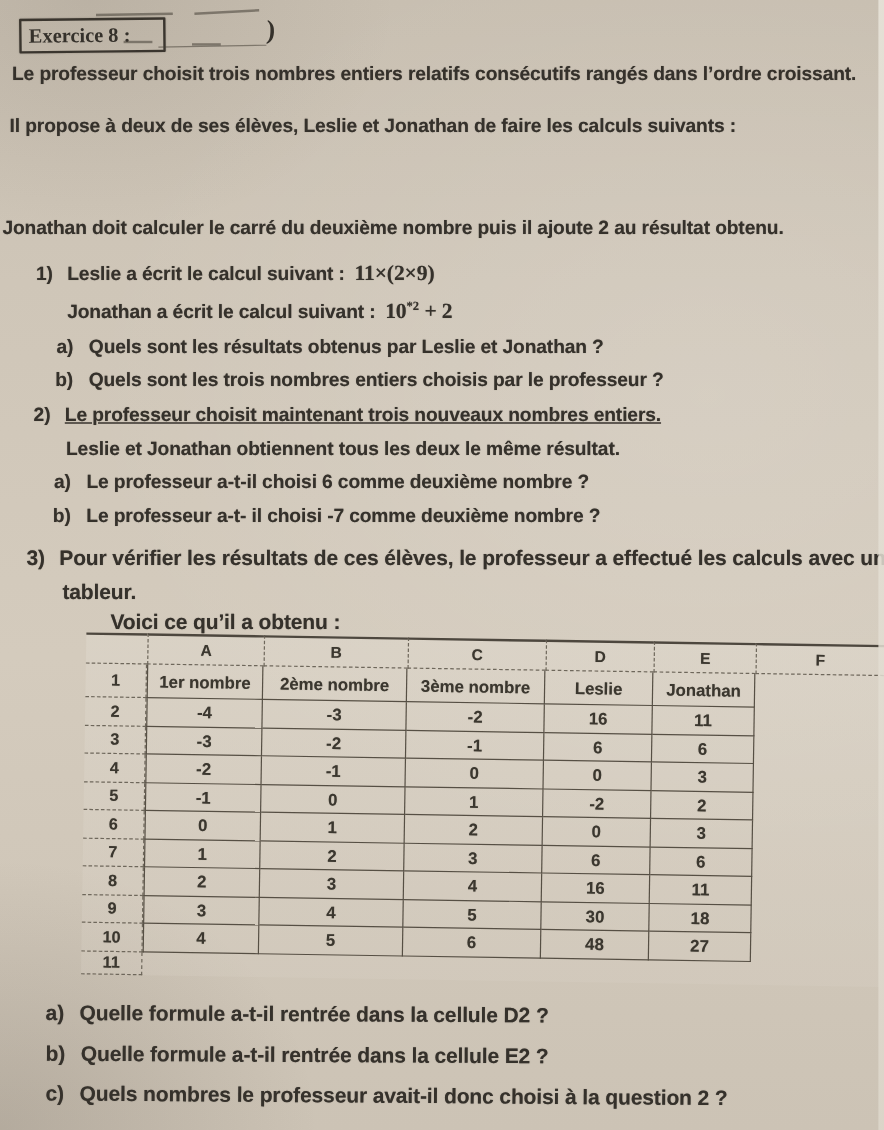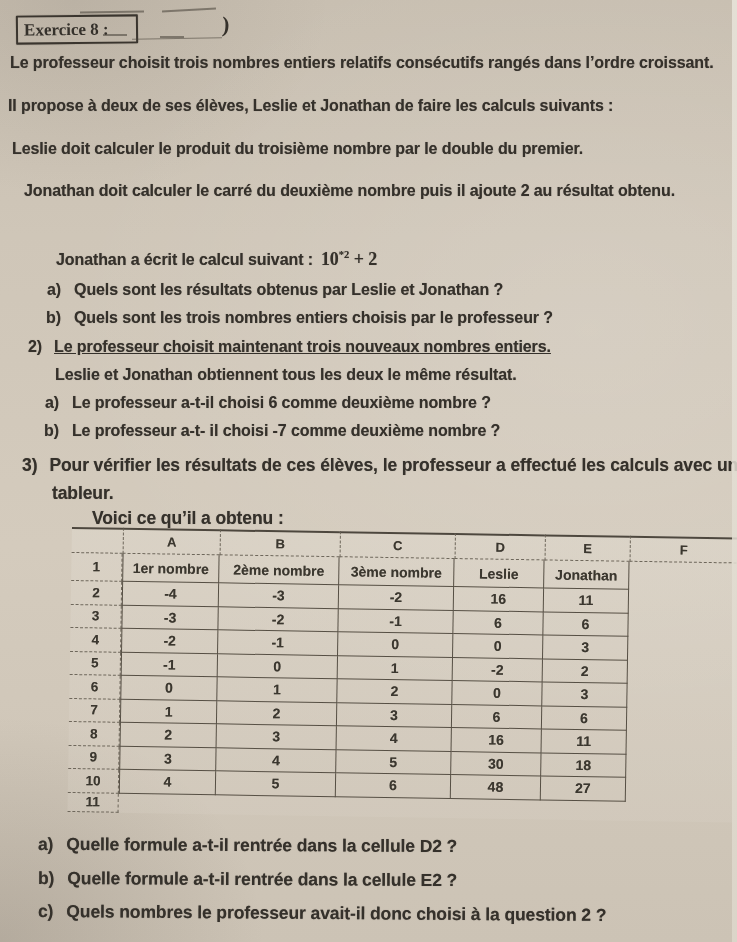--- a/index.html
+++ b/index.html
@@ -67,23 +67,25 @@
   </div>
   <div class="stroke" style="left:80px;top:11px;width:64px;transform:rotate(-1deg);"></div>
   <div class="stroke" style="left:162px;top:9px;width:54px;transform:rotate(-3deg);"></div>
   <div class="stroke" style="left:132px;top:38px;width:90px;transform:rotate(-1deg);border-bottom-width:1.5px;"></div>
   <div class="stroke" style="left:103px;top:34px;width:24px;"></div>
   <div class="stroke" style="left:160px;top:36px;width:24px;"></div>
   <span class="paren">)</span>
 
   <div class="txt body16" style="left:10px;top:54px;">Le professeur choisit trois nombres entiers relatifs consécutifs rangés dans l’ordre croissant.</div>
   <div class="txt body16" style="left:8px;top:97px;">Il propose à deux de ses élèves, Leslie et Jonathan de faire les calculs suivants :</div>
-  <div class="txt body16" style="left:12px;top:140px;">Leslie doit calculer le produit du troisième nombre par le double du premier.</div>
-  <div class="txt body16" style="left:24px;top:182px;">Jonathan doit calculer le carré du deuxième nombre puis il ajoute 2 au résultat obtenu.</div>
-
+  <div class="txt body16" style="left:2px;top:182px;">Jonathan doit calculer le carré du deuxième nombre puis il ajoute 2 au résultat obtenu.</div>
+
+  <div class="txt body16" style="left:30px;top:217px;">
+    <span class="qnum">1)</span><span>Leslie a écrit le calcul suivant :</span><span class="math">11×(2×9)</span>
+  </div>
   <div class="txt body16" style="left:56px;top:249px;">
     <span>Jonathan a écrit le calcul suivant :</span><span class="math"><span>10</span><sup>*2</sup><span> + 2</span></span>
   </div>
   <div class="txt body16" style="left:47px;top:281px;">
     <span class="subnum">a)</span><span>Quels sont les résultats obtenus par Leslie et Jonathan ?</span>
   </div>
   <div class="txt body16" style="left:46px;top:309px;">
     <span class="subnum">b)</span><span>Quels sont les trois nombres entiers choisis par le professeur ?</span>
   </div>
 

